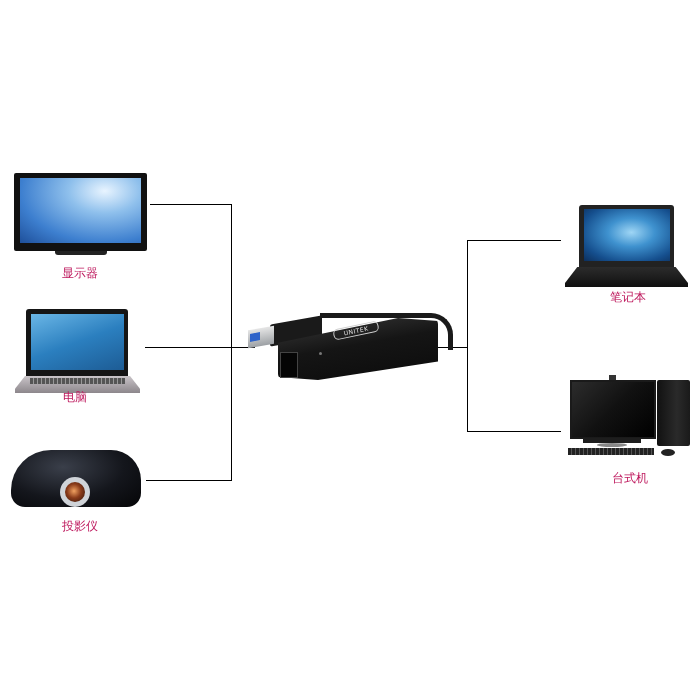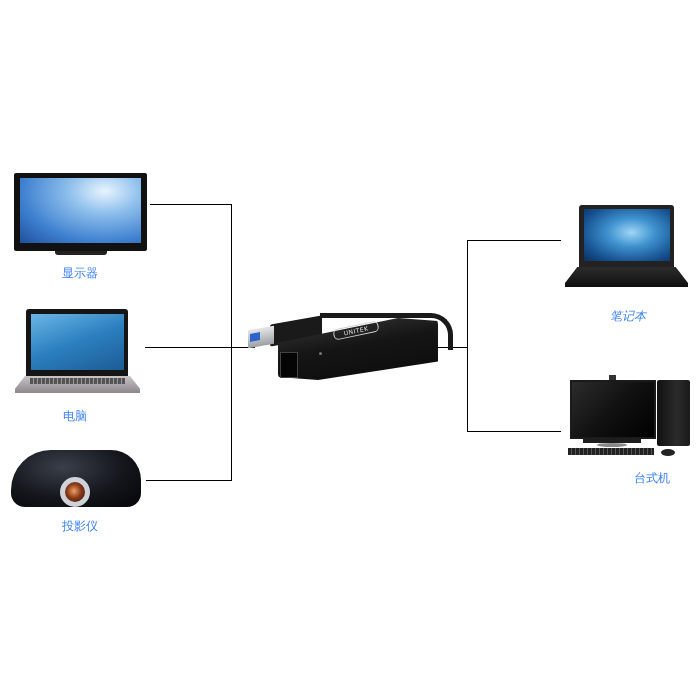--- a/index.html
+++ b/index.html
@@ -1,20 +1,20 @@
 <!DOCTYPE html>
 <html><head>
 <meta charset="utf-8">
 <style>
   html, body { margin: 0; padding: 0; background: #ffffff; }
   body { width: 700px; height: 700px; position: relative; overflow: hidden; font-family: "DejaVu Sans", sans-serif; }
   .abs { position: absolute; }
   .line-h { position: absolute; height: 1px; background: #000; }
   .line-v { position: absolute; width: 1px; background: #000; }
-  .label { position: absolute; font-size: 12px; color: #3b82f6; text-align: center; width: 80px; }
+  .label { position: absolute; font-size: 12px; color: #be185d; text-align: center; width: 80px; }
 
   
   .tv-frame { left: 14px; top: 173px; width: 133px; height: 78px; background: #111; border-radius: 2px; }
   .tv-screen { left: 20px; top: 178px; width: 121px; height: 65px;
     background: radial-gradient(ellipse at 70% 20%, #e8f4ff 0%, #8fc0ec 30%, #3d7fcf 70%, #1e4f9a 100%); }
   .tv-stand { left: 55px; top: 251px; width: 52px; height: 4px; background: #222; border-radius: 0 0 3px 3px; }
 
   
   .lap1-lid { left: 26px; top: 309px; width: 102px; height: 67px; background: #151515; border-radius: 3px 3px 0 0; }
   .lap1-screen { left: 31px; top: 314px; width: 93px; height: 56px;
@@ -75,21 +75,21 @@
   <div class="abs tv-screen"></div>
   <div class="abs tv-stand"></div>
   <div class="label" style="left:40px; top:265px;">显示器</div>
 </div>
 
 <div>
   <div class="abs lap1-lid"></div>
   <div class="abs lap1-screen"></div>
   <div class="abs lap1-base"></div>
   <div class="abs lap1-keys"></div>
-  <div class="label" style="left:35px; top:408px;text-align:center;">电脑</div>
+  <div class="label" style="left:35px; top:389px;text-align:center;">电脑</div>
 </div>
 
 <div>
   <div class="abs proj-body"></div>
   <div class="abs proj-lens-outer"></div>
   <div class="abs proj-lens"></div>
   <div class="label" style="left:40px; top:518px;text-align:center;">投影仪</div>
 </div>
 
 <div>
@@ -100,25 +100,25 @@
   <div class="abs adapter-body"></div>
   <div class="abs adapter-port"></div>
   <div class="abs adapter-led"></div>
   <div class="abs adapter-badge">UNITEK</div>
 </div>
 
 <div>
   <div class="abs lap2-lid"></div>
   <div class="abs lap2-screen"></div>
   <div class="abs lap2-base"></div>
-  <div class="label" style="left:588px; top:308px;font-style:italic;">笔记本</div>
+  <div class="label" style="left:588px; top:289px;">笔记本</div>
 </div>
 
 <div>
   <div class="abs pc-cam"></div>
   <div class="abs pc-monitor"></div>
   <div class="abs pc-bar"></div>
   <div class="abs pc-foot"></div>
   <div class="abs pc-keyboard"></div>
   <div class="abs pc-tower"></div>
   <div class="abs pc-mouse"></div>
-  <div class="label" style="left:590px; top:470px;text-align:right;">台式机</div>
+  <div class="label" style="left:590px; top:470px;">台式机</div>
 </div>
 
 </body></html>

